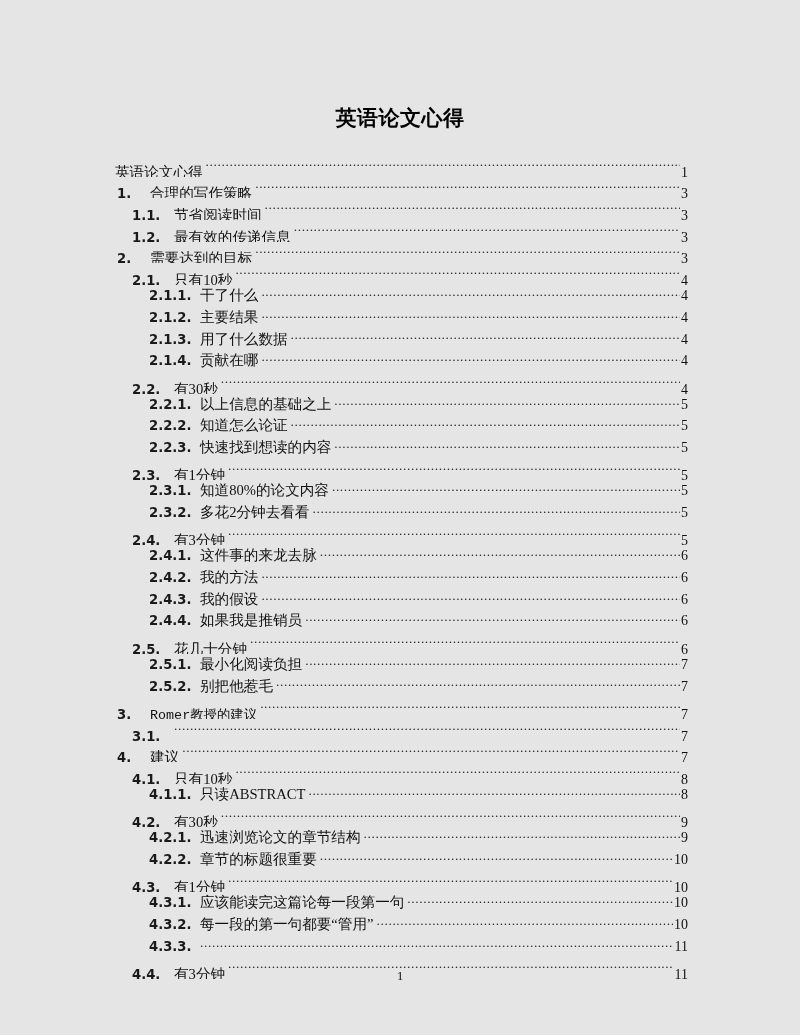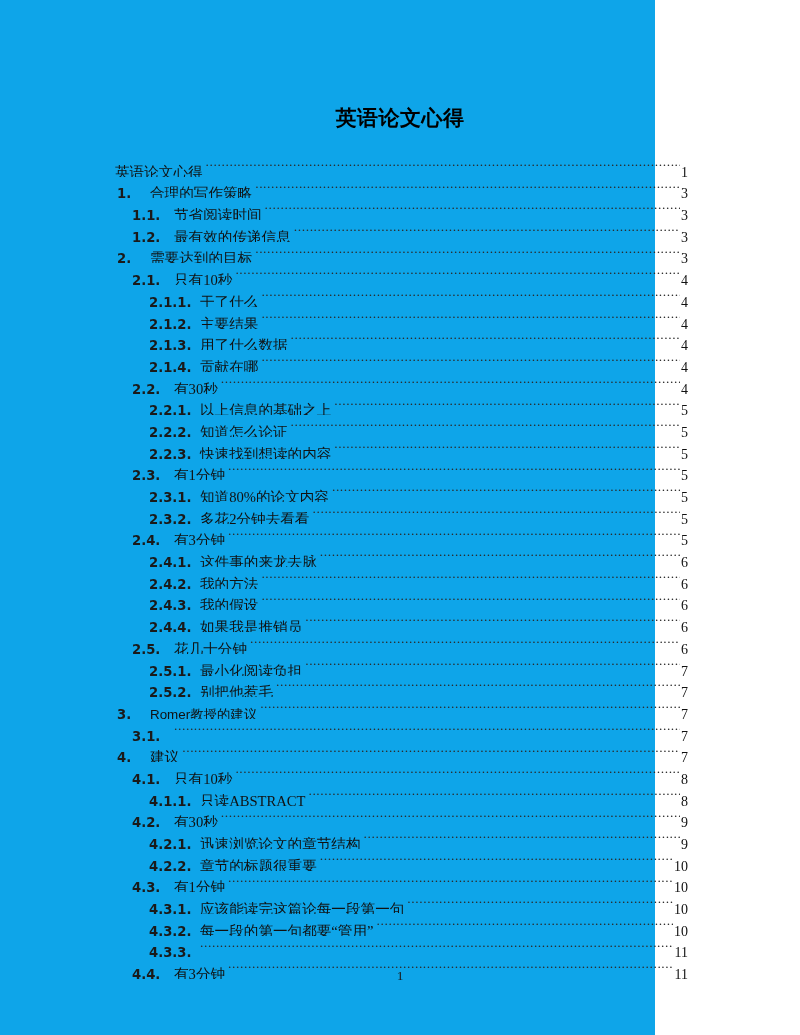--- a/index.html
+++ b/index.html
@@ -11,23 +11,23 @@
     height: 1035px;
     background: #ffffff;
     font-family: "Liberation Serif", "DejaVu Serif", serif;
     color: #000000;
     position: relative;
     overflow: hidden;
   }
 
   .page {
     position: relative;
-    width: 655px;
+    width: 800px;
     height: 1035px;
-    background: #0ea5e9;
+    background: #e5e5e5;
   }
 
   
   .doc-title {
     position: absolute;
     top: 103px;
     left: 0;
     width: 800px;
     text-align: center;
     font-family: "Liberation Serif", "DejaVu Serif", serif;
@@ -103,26 +103,26 @@
   
   .lvl-0 { padding-left: 0px; }
   .lvl-0 .toc-text { padding-left: 0px; }
 
   .lvl-1 { padding-left: 2px; }
   .lvl-1 .toc-num  { width: 33px; }
 
   .lvl-2 { padding-left: 17px; }
   .lvl-2 .toc-num  { width: 42px; }
 
-  .lvl-3 { padding-left: 34px; }
+  .lvl-3 { padding-left: 34px; align-items: center; }
   .lvl-3 .toc-num  { width: 51px; }
 
   
   .latin .toc-text {
-    font-family: Liberation Sans, sans-serif;
+    font-family: Liberation Mono, monospace;
     font-size: 13.4px;
   }
 
   
   .page-number {
     position: absolute;
     top: 968px;
     left: 0;
     width: 800px;
     text-align: center;

